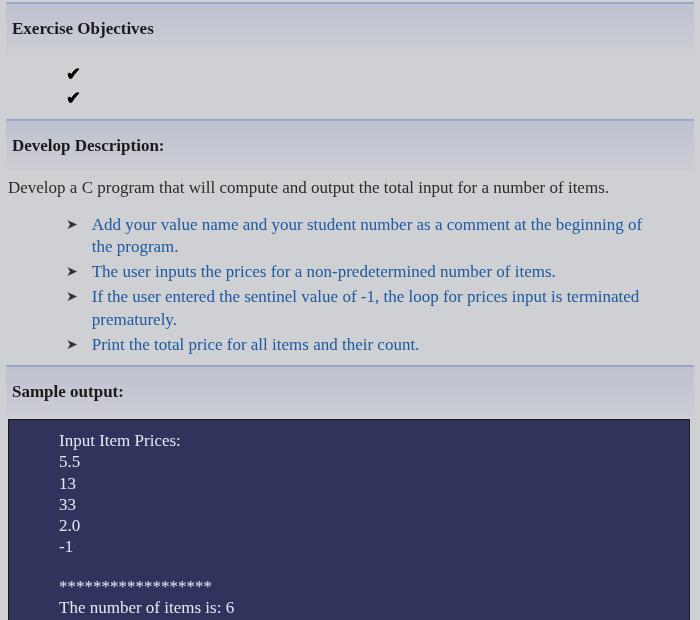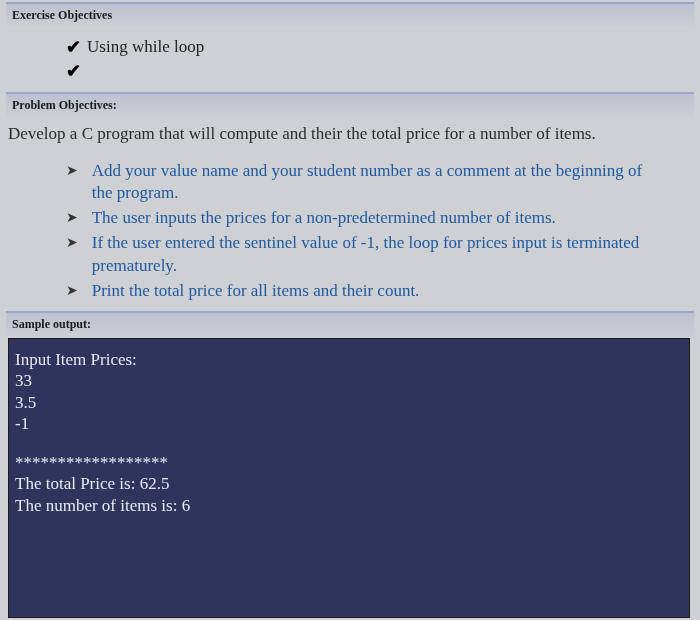--- a/index.html
+++ b/index.html
@@ -9,22 +9,22 @@
       background: #cfd0d3;
       font-family: Georgia, "Times New Roman", serif;
       color: #2b2b2b;
       padding: 2px 6px 6px 6px;
       overflow: hidden;
     }
     .section-header {
       background: linear-gradient(to bottom, rgba(150,160,200,0.3), rgba(180,190,220,0.1));
       border-top: 2px solid rgba(120,140,200,0.6);
       font-weight: bold;
-      font-size: 12px;
-      padding: 4px 6px;
+      font-size: 17px;
+      padding: 15px 6px;
       color: #1a1a1a;
     }
     .objectives-list {
       padding: 8px 0 8px 60px;
       font-size: 17px;
       color: #222;
     }
     .obj-item {
       display: flex;
       align-items: center;
@@ -62,41 +62,40 @@
       background: #30335c;
       color: #e8e8f0;
       font-family: "Times New Roman", serif;
       font-size: 17px;
       padding: 10px 6px;
       margin: 2px 4px 0 2px;
       line-height: 1.25;
       min-height: 280px;
       border: 1px solid #1a1a1a;
     }
-    .console-line { white-space: pre; }
+    .console-line { white-space: pre; margin-left: 44px; }
     .console-gap { height: 18px; }
   </style>
 </head>
 <body>
 
 <div class="section-header">Exercise Objectives</div>
 
 <div class="objectives-list">
   <div class="obj-item">
     <span class="check-icon">✔</span>
-    <span>Using while loop</span>
   </div>
   <div class="obj-item">
     <span class="check-icon">✔</span>
   </div>
 </div>
 
-<div class="section-header">Problem Objectives:</div>
+<div class="section-header">Develop Description:</div>
 
-<div class="desc-text">Develop a C program that will compute and their the total price for a number of items.</div>
+<div class="desc-text">Develop a C program that will compute and output the total input for a number of items.</div>
 
 <div class="bullet-list">
   <div class="bullet-item">
     <span class="bullet-arrow">➤</span>
     <span>Add your value name and your student number as a comment at the beginning of the program.</span>
   </div>
   <div class="bullet-item">
     <span class="bullet-arrow">➤</span>
     <span>The user inputs the prices for a non-predetermined number of items.</span>
   </div>
@@ -107,20 +106,21 @@
   <div class="bullet-item">
     <span class="bullet-arrow">➤</span>
     <span>Print the total price for all items and their count.</span>
   </div>
 </div>
 
 <div class="section-header">Sample output:</div>
 
 <div class="console">
   <div class="console-line">Input Item Prices:</div>
+  <div class="console-line">5.5</div>
+  <div class="console-line">13</div>
   <div class="console-line">33</div>
-  <div class="console-line">3.5</div>
+  <div class="console-line">2.0</div>
   <div class="console-line">-1</div>
   <div class="console-gap"></div>
   <div class="console-line">******************</div>
-  <div class="console-line">The total Price is: 62.5</div>
   <div class="console-line">The number of items is: 6</div>
 </div>
 
 </body></html>

